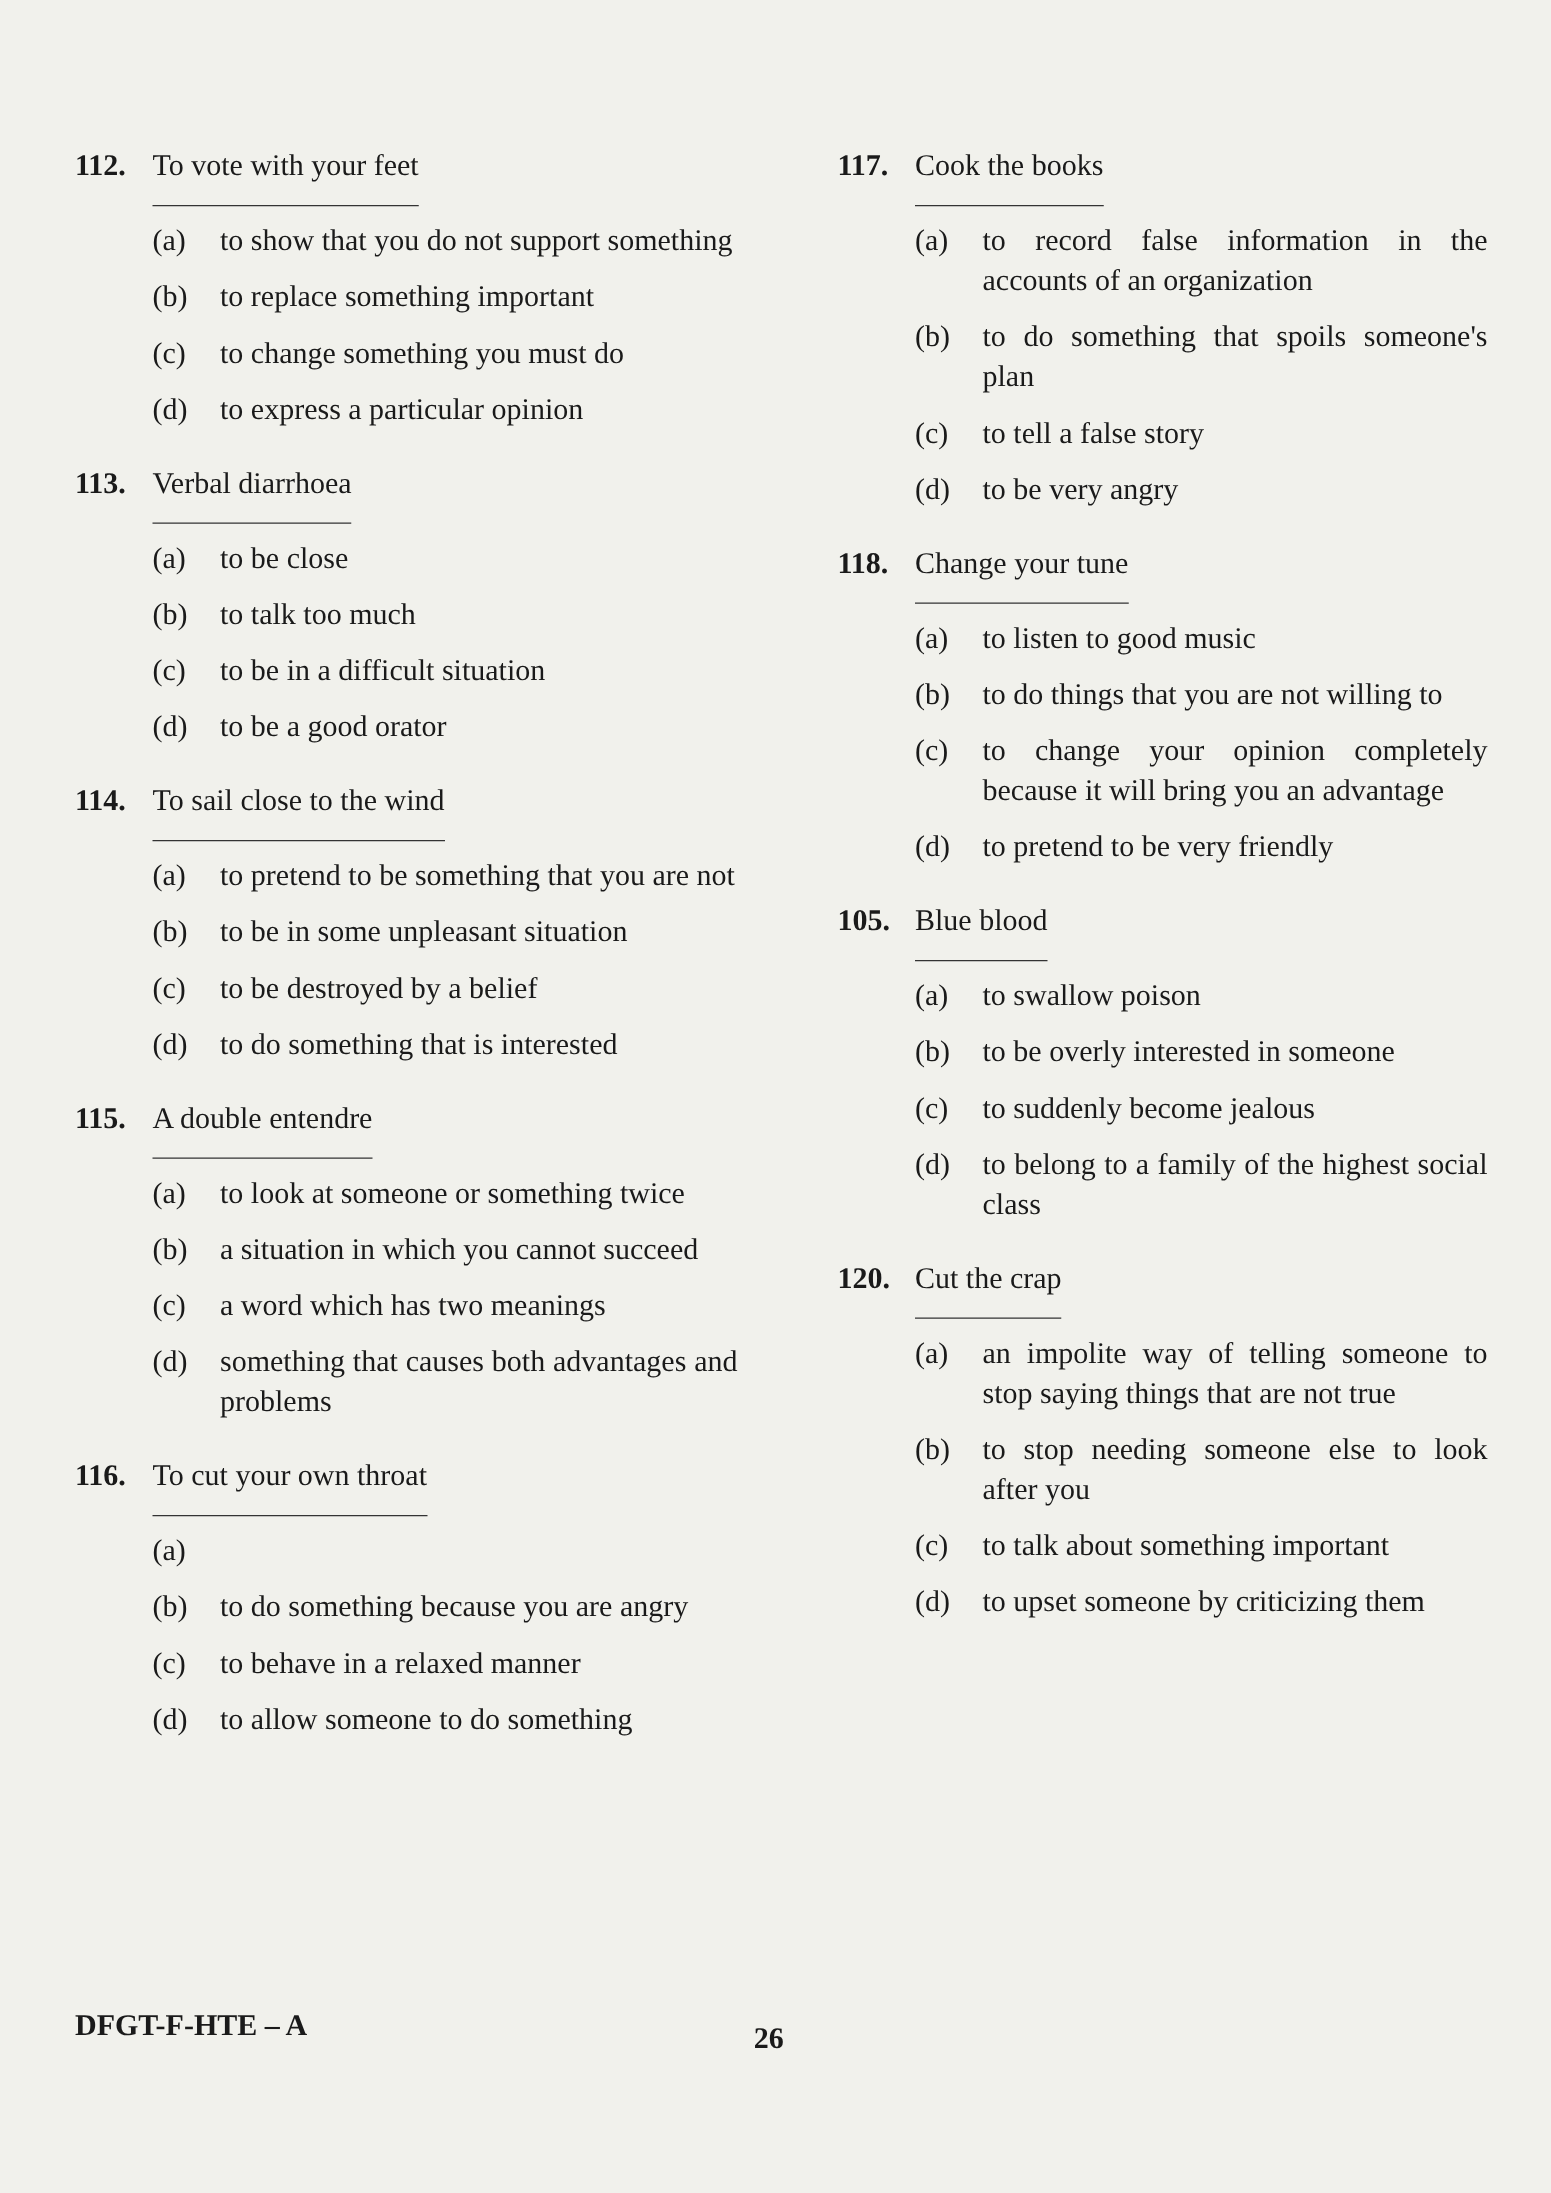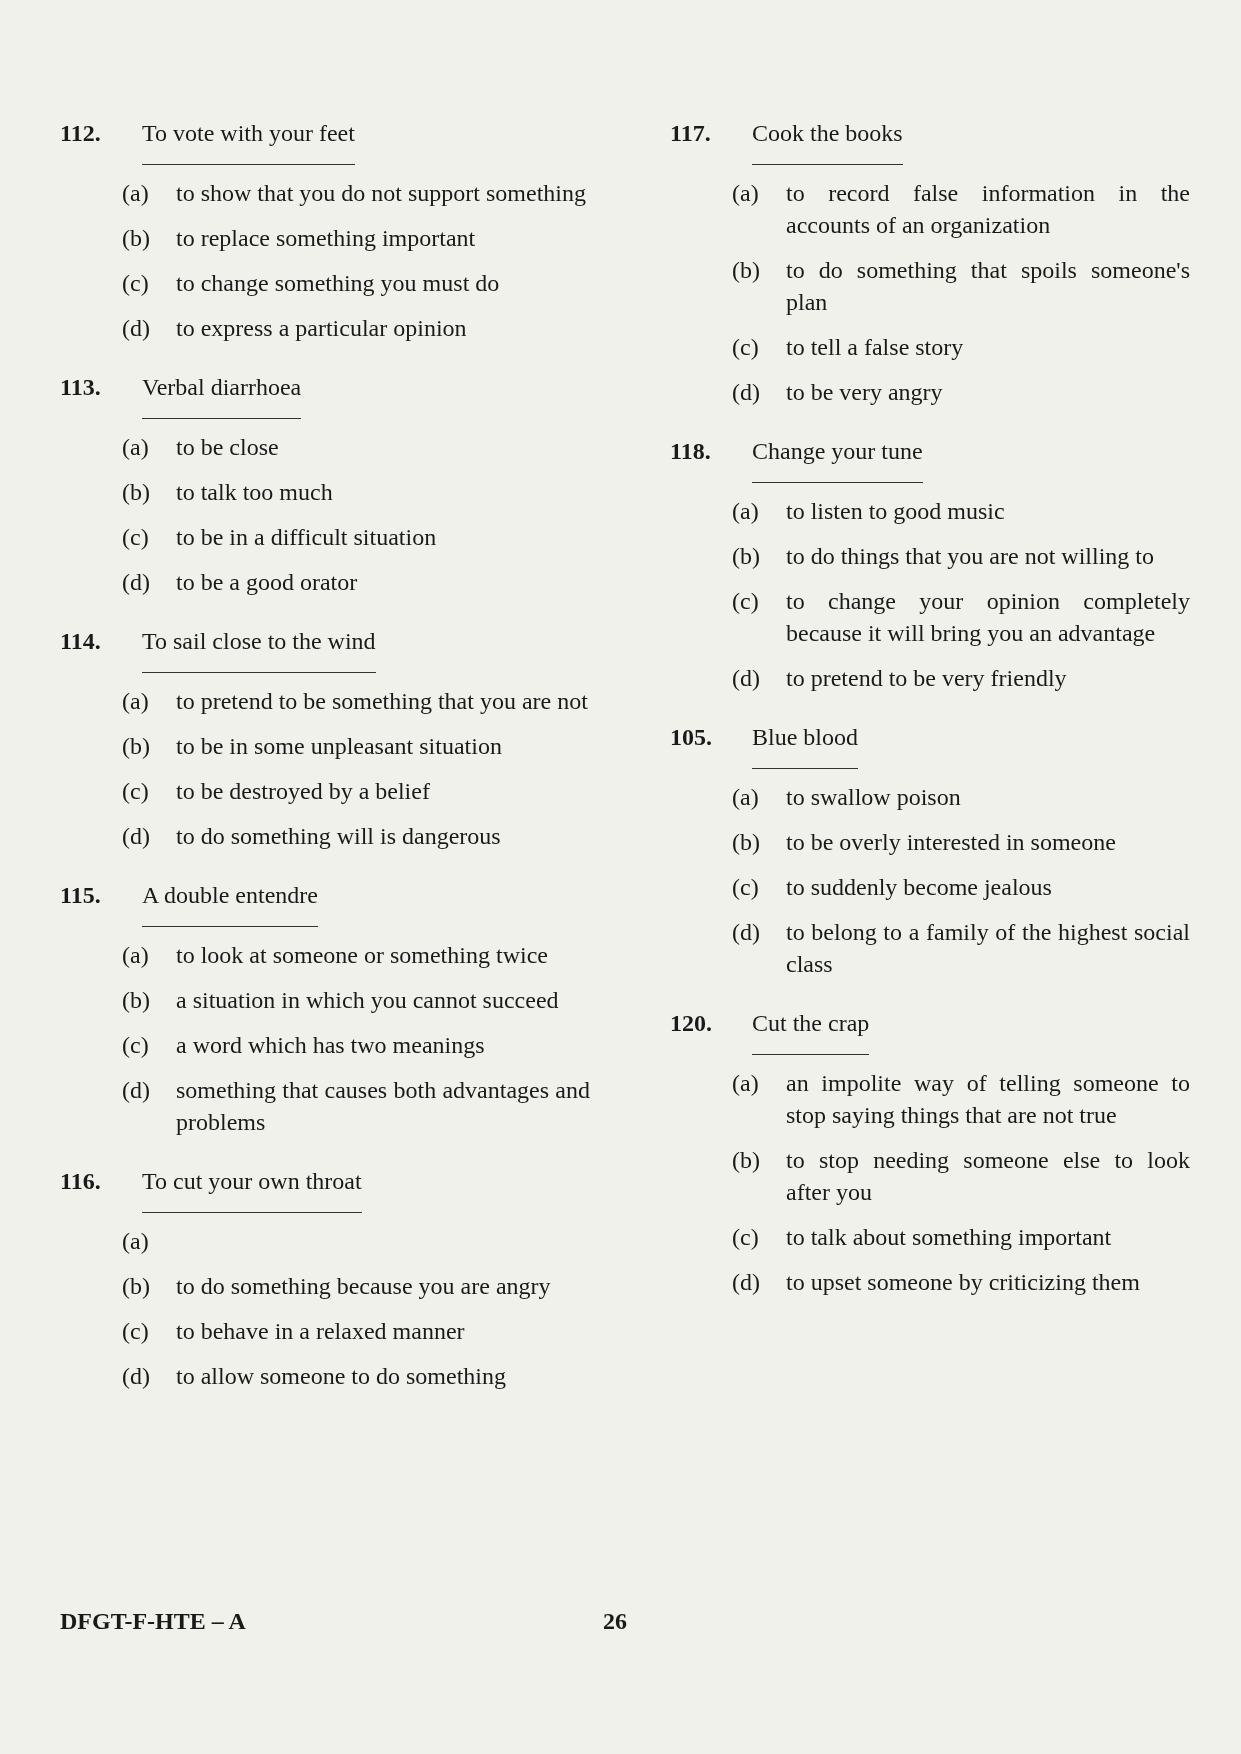--- a/index.html
+++ b/index.html
@@ -7,29 +7,29 @@
     width: 1241px; height: 1754px; position: relative; overflow: hidden;
     background: #f1f1ec;
     font-family: "Liberation Serif", "DejaVu Serif", serif;
     color: #1a1a1a;
   }
   .page { position: absolute; left: 0; top: 0; width: 1241px; height: 1754px; }
   .col { position: absolute; top: 118px; }
   .col-left { left: 60px; width: 530px; }
   .col-right { left: 652px; width: 520px; margin-left: 18px; }
   .question { margin-bottom: 28px; }
-  .q-head { display: flex; align-items: baseline; font-size: 24px; line-height: 30px; margin-bottom: 12px; gap: 20px; }
+  .q-head { display: flex; align-items: baseline; font-size: 24px; line-height: 30px; margin-bottom: 12px; }
   .q-num { font-weight: bold; width: 62px; flex: none; }
   .q-text { border-bottom: 1.5px solid #333; padding-bottom: 16px; }
   .opt { display: flex; font-size: 24px; line-height: 32px; margin-left: 62px; margin-bottom: 13px; }
   .opt-label { width: 54px; flex: none; }
   .opt-text { flex: 1; text-align: justify; }
   .footer { position: absolute; top: 1608px; left: 60px; width: 580px; font-size: 24px; font-weight: bold; }
   .footer .code { position: absolute; left: 0; }
-  .footer .pageno { position: absolute; left: 543px; }
+  .footer .pageno { position: absolute; left: 543px; margin-top: 10px; }
 </style>
 </head>
 <body>
 
 <div class="page">
   <div class="col col-left">
       <div class="question">
         <div class="q-head">
           <span class="q-num">112.</span>
           <span class="q-text">To vote with your feet</span>
@@ -85,21 +85,21 @@
         <div class="opt">
           <span class="opt-label">(b)</span>
           <span class="opt-text">to be in some unpleasant situation</span>
         </div>
         <div class="opt">
           <span class="opt-label">(c)</span>
           <span class="opt-text">to be destroyed by a belief</span>
         </div>
         <div class="opt">
           <span class="opt-label">(d)</span>
-          <span class="opt-text">to do something will is dangerous</span>
+          <span class="opt-text">to do something that is interested</span>
         </div>
       </div>
       <div class="question">
         <div class="q-head">
           <span class="q-num">115.</span>
           <span class="q-text">A double entendre</span>
         </div>
         <div class="opt">
           <span class="opt-label">(a)</span>
           <span class="opt-text">to look at someone or something twice</span>

